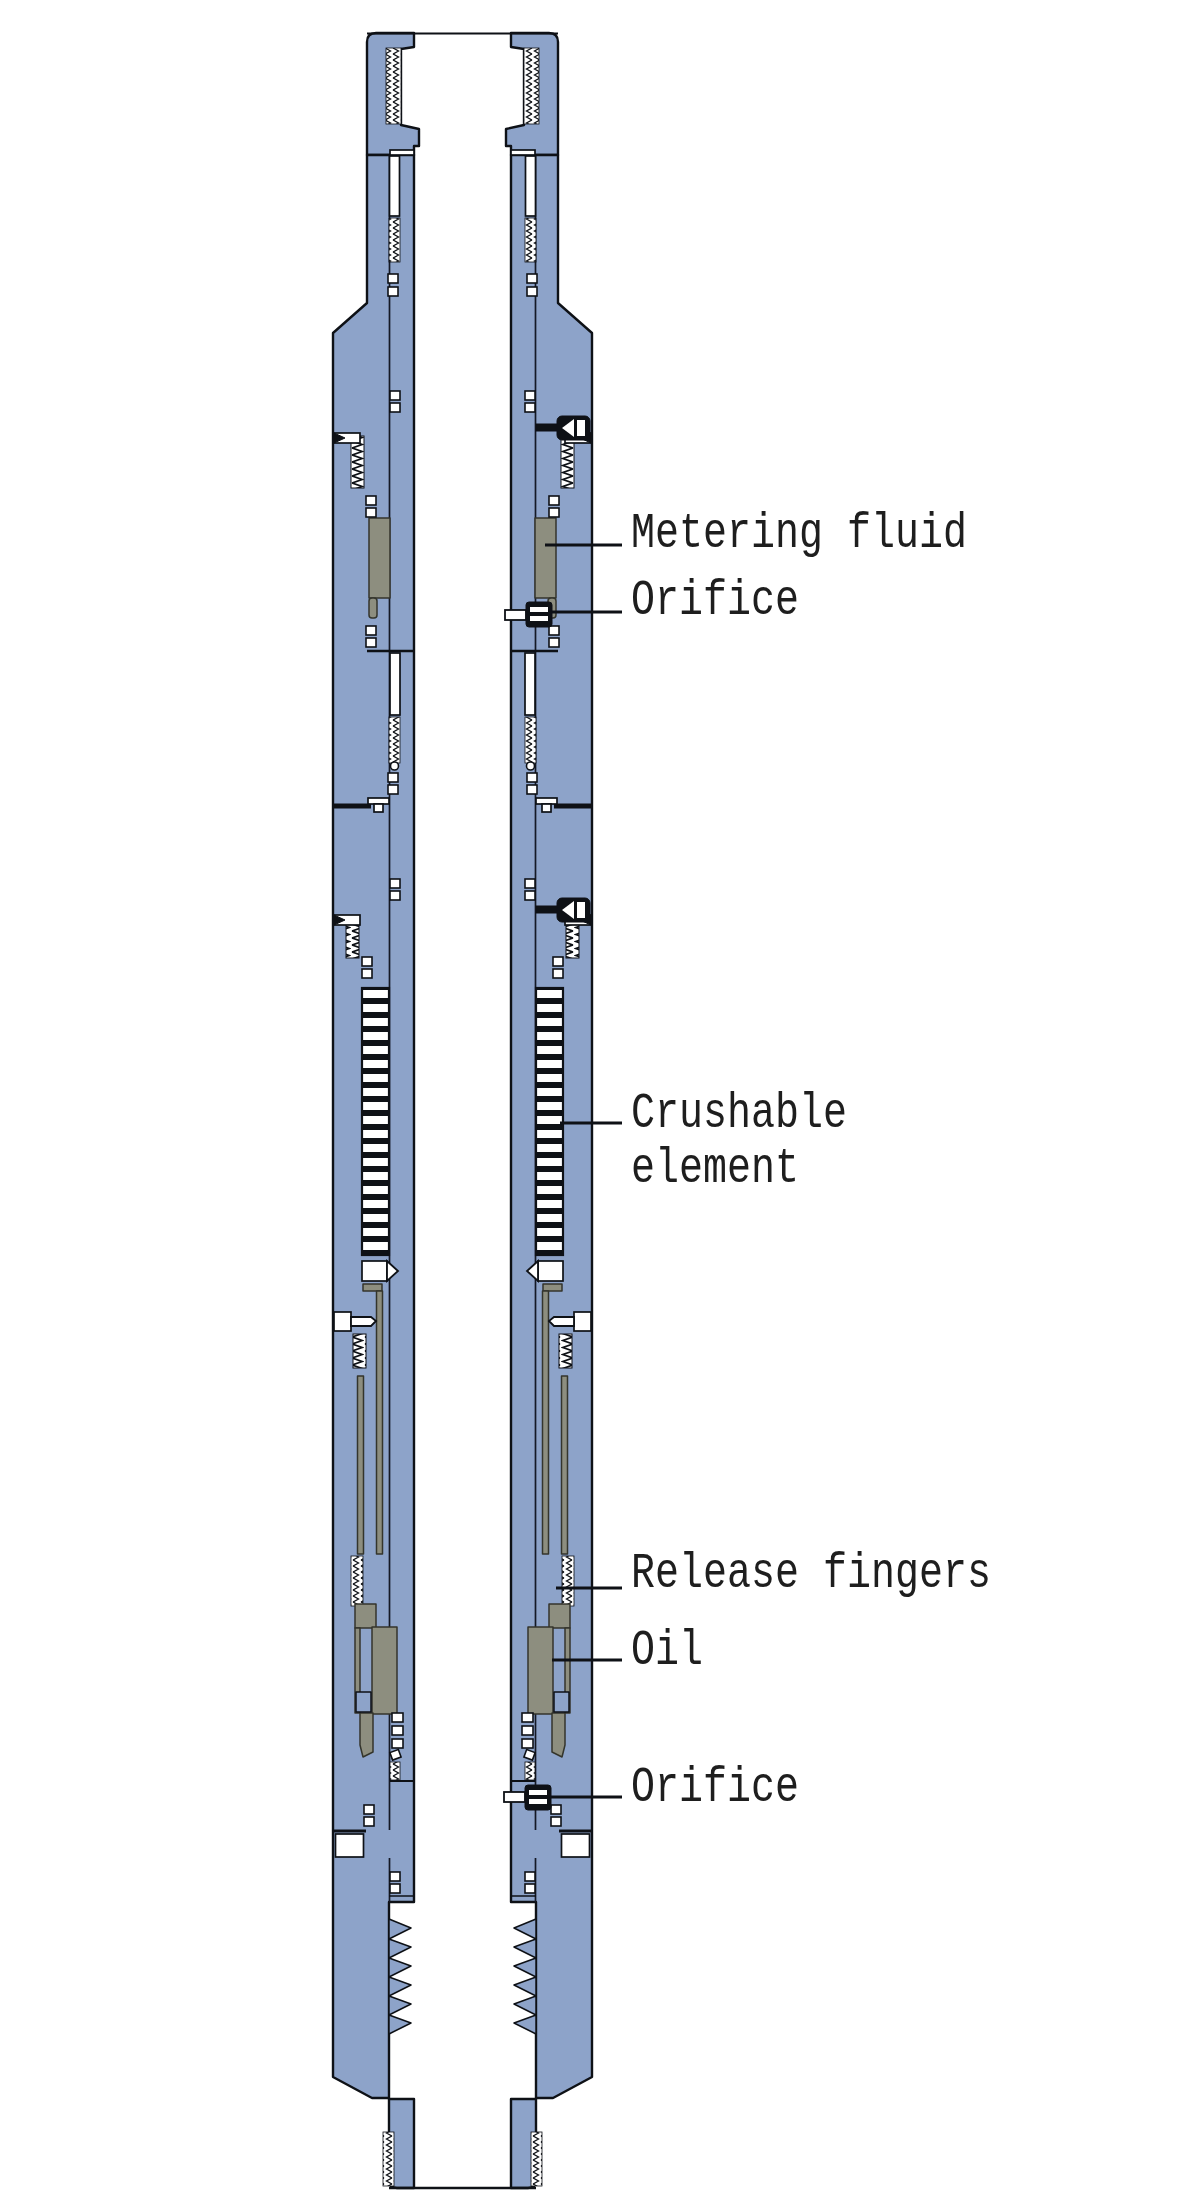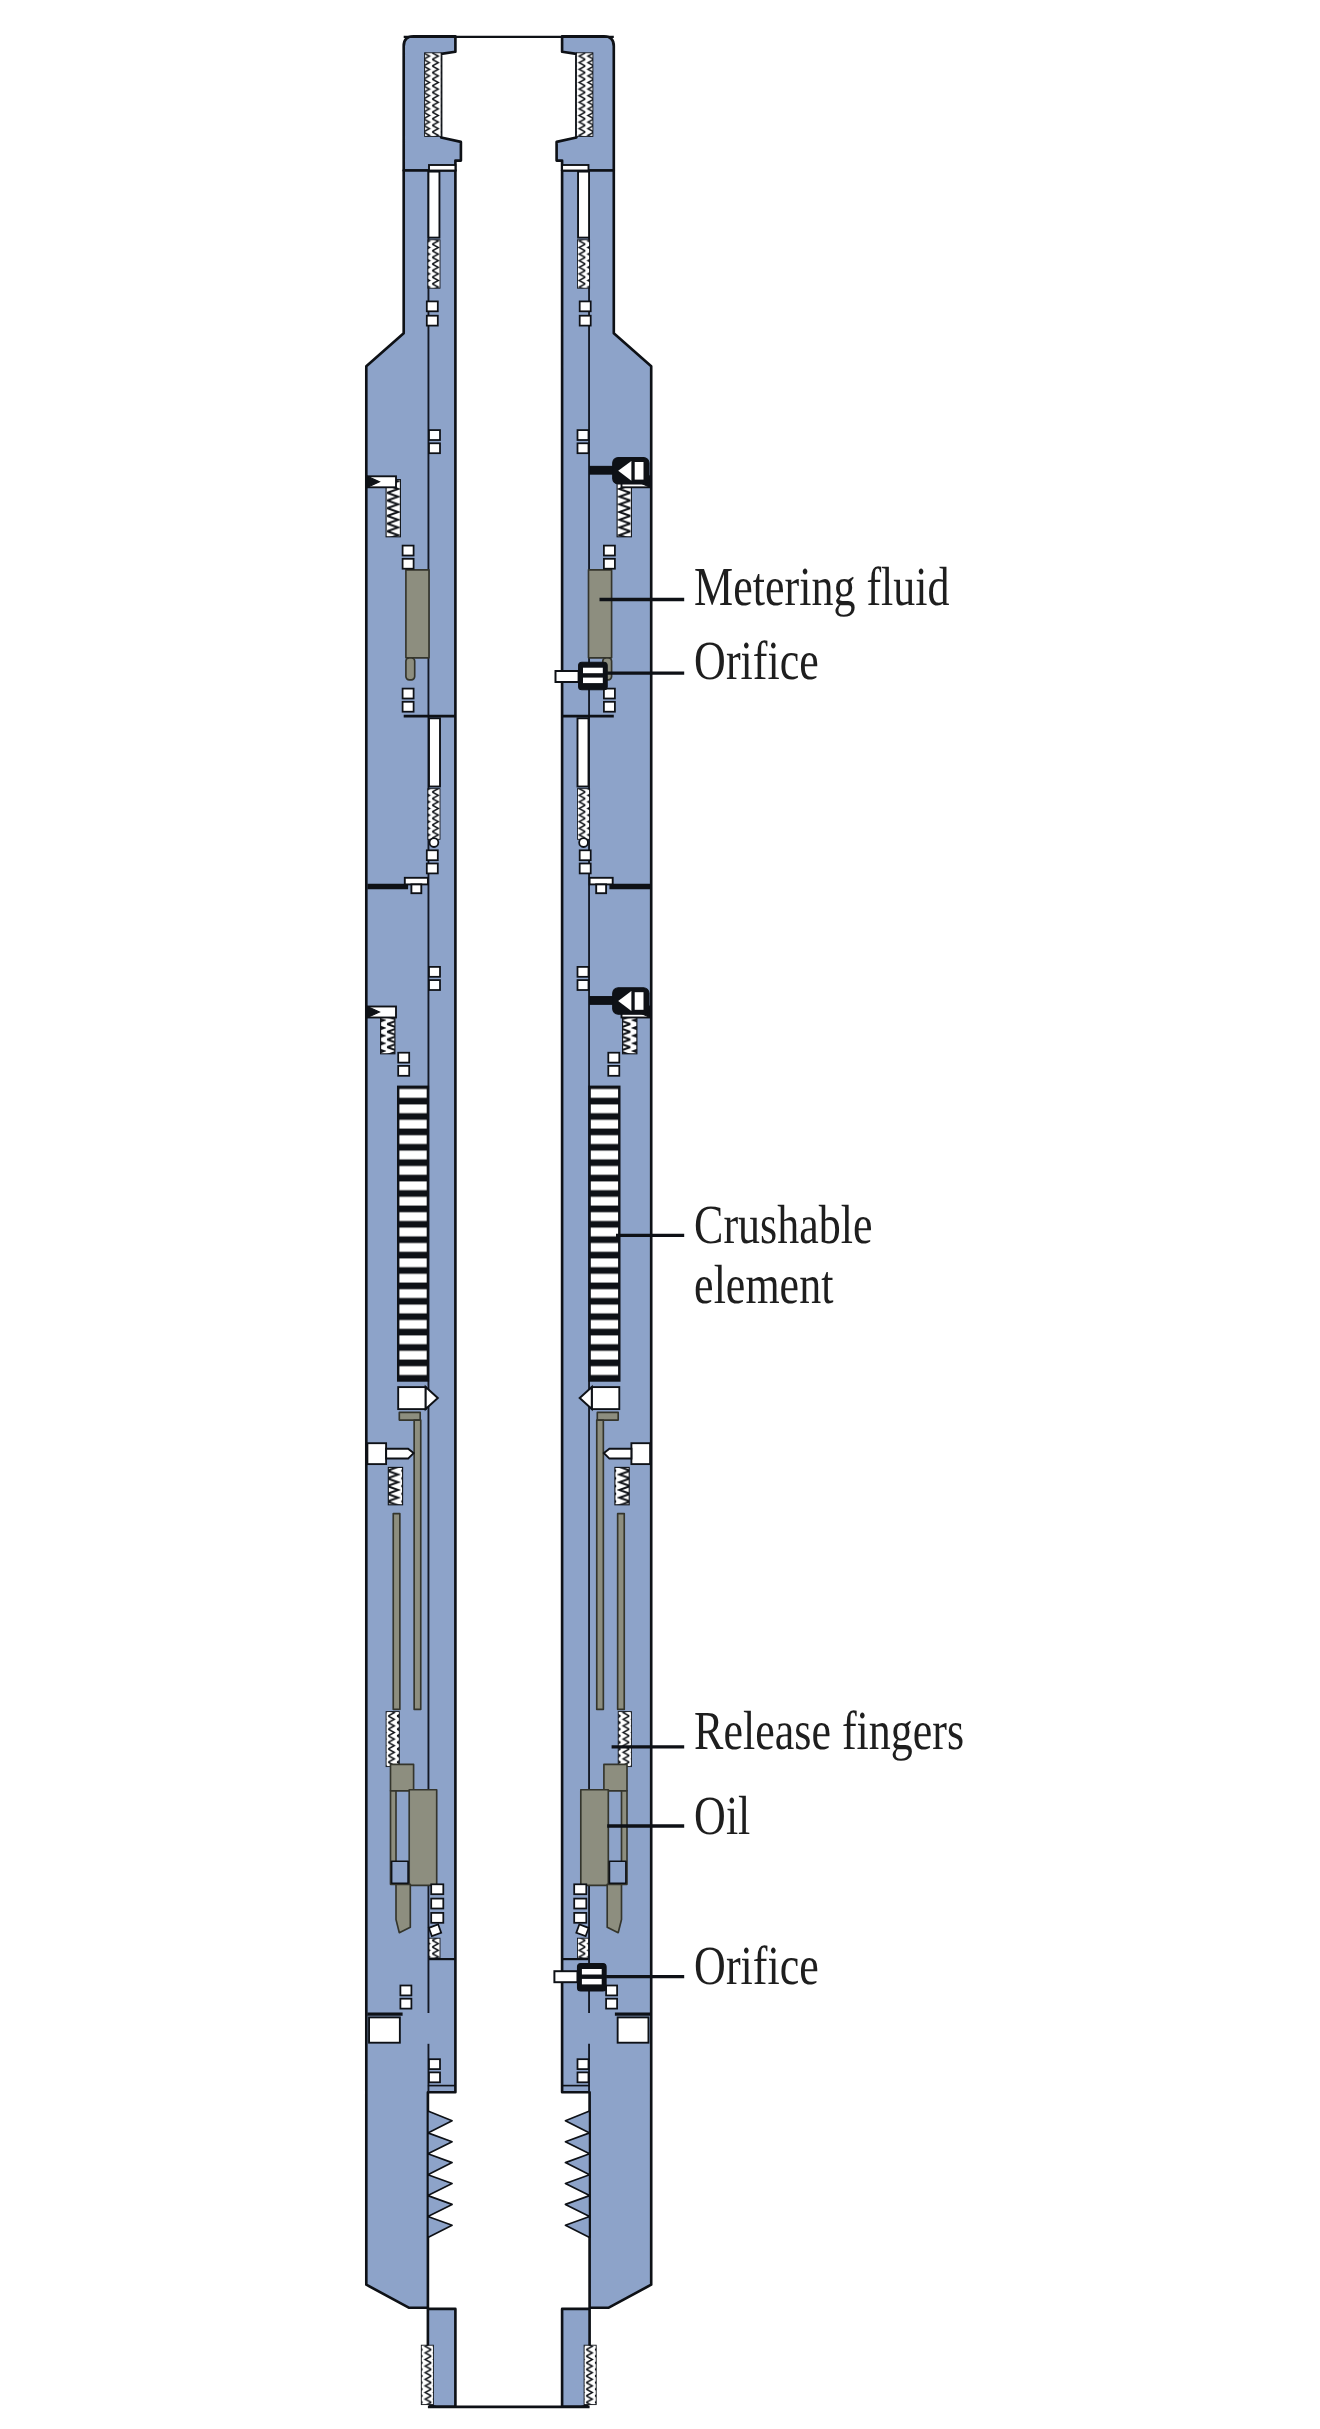--- a/index.html
+++ b/index.html
@@ -1,17 +1,17 @@
 <!DOCTYPE html>
 <html><head>
 <meta charset="utf-8">
 <style>
   html,body{margin:0;padding:0;background:#ffffff;}
   #stage{position:relative;width:1200px;height:2208px;background:#ffffff;overflow:hidden;
-         font-family:Liberation Serif, serif;}
+         font-family:Liberation Mono, monospace;}
   #tool-svg{position:absolute;left:0;top:0;width:1200px;height:2208px;}
   .diagram-label{position:absolute;color:#1e1e1e;font-size:50px;line-height:55px;font-weight:400;
          transform:scaleX(0.80);transform-origin:left top;white-space:nowrap;letter-spacing:0px;}
   
   .blue{fill:#8DA3C9;stroke:#0e1116;stroke-width:2.4;stroke-linejoin:round;}
   .blue-thin{fill:#8DA3C9;stroke:#0e1116;stroke-width:1.5;stroke-linejoin:round;}
   .gray{fill:#8d8e7f;stroke:#34352c;stroke-width:1.5;stroke-linejoin:round;}
   .wslot{fill:#ffffff;stroke:#0e1116;stroke-width:1.7;}
   .port{fill:#ffffff;stroke:#0e1116;stroke-width:1.6;}
   .thr{fill:url(#pzz);stroke:#0e1116;stroke-width:0.8;}

